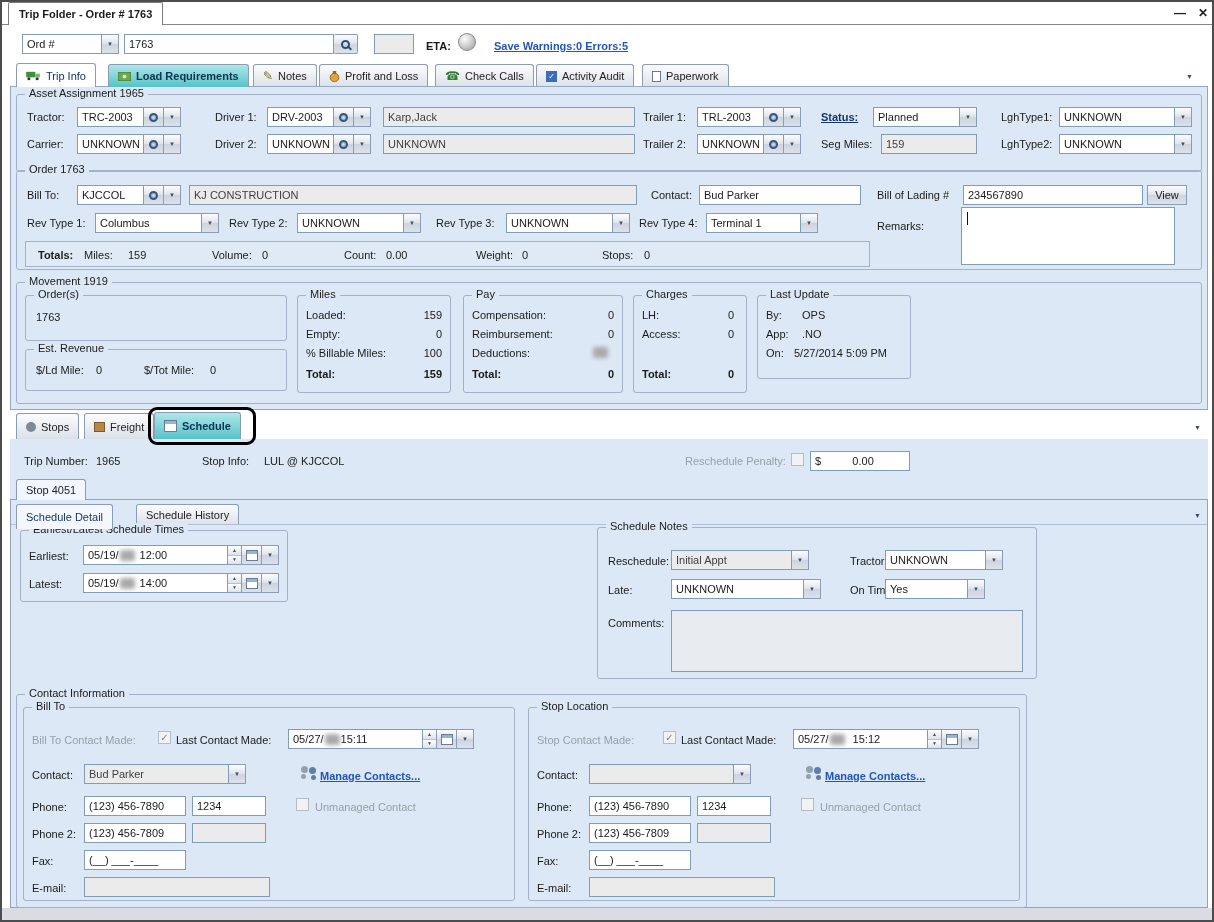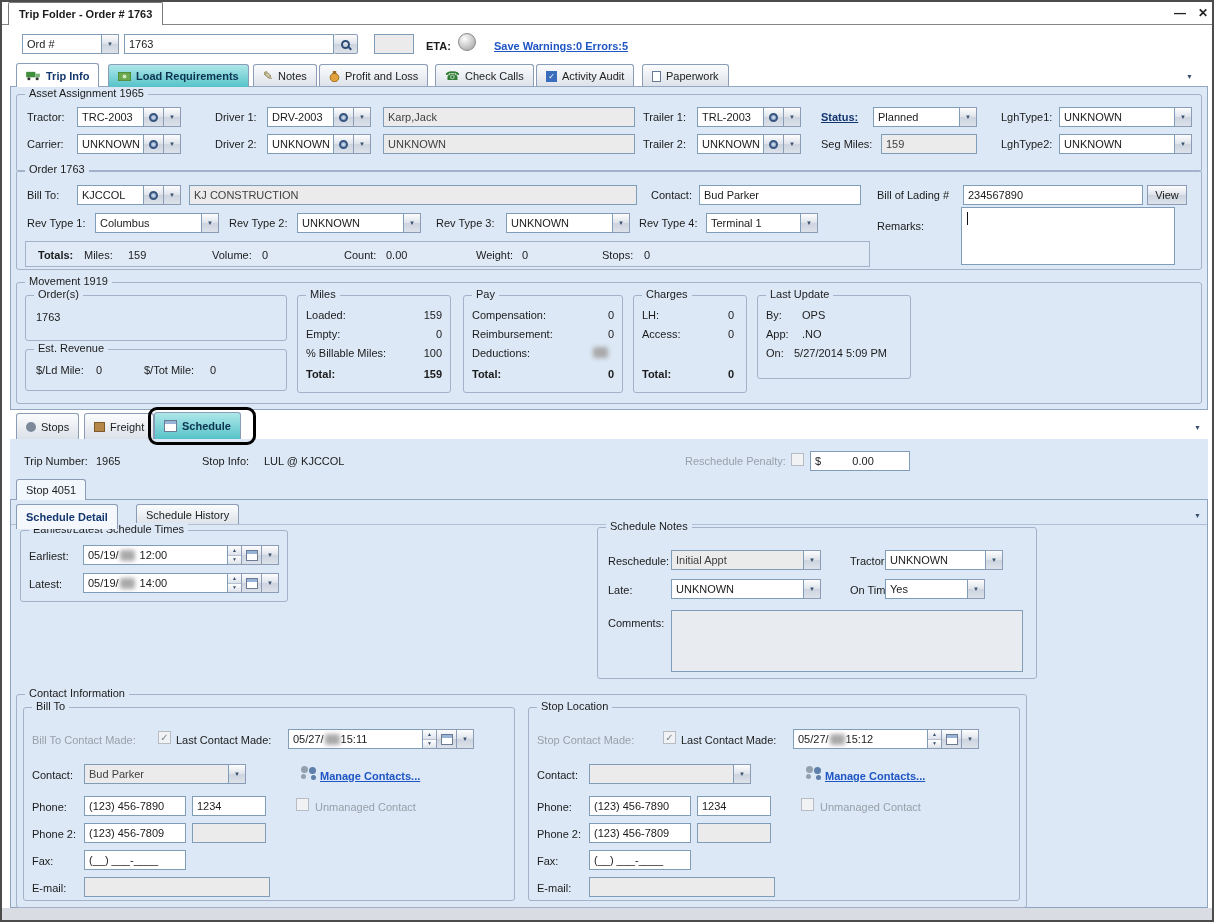--- a/index.html
+++ b/index.html
@@ -28,21 +28,21 @@
 .mag::after{content:"";position:absolute;width:5px;height:2px;background:#2c4c78;right:-4px;bottom:-2px;transform:rotate(45deg)}
 .chk{position:absolute;width:13px;height:13px;background:#fff;border:1px solid #9099a6;display:flex;align-items:center;justify-content:center;font-size:10px;color:#7e858e}
 .chk.dis{background:#f1f2f4;border-color:#b7bcc4}
 .gb{position:absolute;border:1px solid #a3b2c9;border-radius:3px}
 .gb>.leg{position:absolute;top:-8px;left:8px;background:#dce8f5;padding:0 4px;white-space:nowrap}
 .panel{position:absolute;background:#dce8f5}
 .subpanel{position:absolute;border:1px solid #a3b2c9;background:#e0eaf7}
 .area{position:absolute;background:#fff;border:1px solid #7f9db9}
 .area.dis{background:#e8ebef}
 .tab{position:absolute;display:flex;align-items:center;gap:5px;padding:0 9px;border:1px solid #8b9cb6;border-bottom:none;border-radius:3px 3px 0 0;background:linear-gradient(#fbfcfd,#dce1e9);white-space:nowrap;color:#222}
-.tab.active{background:#fff;font-weight:bold;color:#14366e;z-index:3}
+.tab.active{background:#fff;font-weight:normal;color:#14366e;z-index:3}
 .tab.teal{background:linear-gradient(#aee7e9 0%,#56c3c9 100%);font-weight:bold;color:#0d3350;z-index:3}
 .tab.lite{background:#f2f7fd;z-index:3}
 .blur{display:inline-block;width:15px;height:11px;background:#a9a9a9;border-radius:2px;filter:blur(2px);margin:0 1px}
 .caret{position:absolute;width:1px;height:13px;background:#111}
 .sphere{position:absolute;width:18px;height:18px;border-radius:50%;border:1px solid #8a8a8a;background:radial-gradient(circle at 35% 30%,#fdfdfd,#9c9c9c)}
 .ppl{position:absolute;width:18px;height:13px}
 .ppl::before{content:"";position:absolute;left:1px;top:0;width:7px;height:7px;border-radius:50%;background:#93a0ae;box-shadow:-1px 7px 0 -1px #93a0ae}
 .ppl::after{content:"";position:absolute;left:9px;top:1px;width:7px;height:7px;border-radius:50%;background:#5d7fa9;box-shadow:1px 7px 0 -1px #5d7fa9}
 .anno{position:absolute;border:3px solid #000;border-radius:9px;z-index:9;pointer-events:none}
 .wbtn{position:absolute;font-size:12px;font-weight:bold;color:#222;cursor:pointer}
@@ -383,21 +383,21 @@
       <span class="bic">
           <span class="cal"></span>
         </span>
       <span class="bar">▼</span>
     </div>
   </div>
 
   <div class="gb" style="left:595px;top:525px;width:440px;height:152px">
     <span class="leg">Schedule Notes</span>
     <span class="lbl" style="left:10px;top:26px">Reschedule:</span>
-    <div class="cmb" style="left:73px;top:22px;width:150px">
+    <div class="cmb" style="left:73px;top:22px;width:138px">
       <span class="t dis">Initial Appt</span>
       <span class="bar">▼</span>
     </div>
     <span class="lbl" style="left:252px;top:26px">Tractor:</span>
     <div class="cmb" style="left:287px;top:22px;width:118px">
       <span class="t">UNKNOWN</span>
       <span class="bar">▼</span>
     </div>
     <span class="lbl" style="left:10px;top:55px">Late:</span>
     <div class="cmb" style="left:73px;top:51px;width:150px">
@@ -463,21 +463,21 @@
       <span class="leg">Stop Location</span>
       <span class="lbl gray" style="left:8px;top:25px">Stop Contact Made:</span>
       <span class="chk dis" style="left:134px;top:23px">
           <span>✓</span>
         </span>
       <span class="lbl" style="left:152px;top:25px">Last Contact Made:</span>
       <div class="dtc" style="left:264px;top:21px;width:186px">
         <span class="t">
             <span>05/27/</span>
             <span class="blur"></span>
-            <span style="margin-left:0">15:12</span>
+            <span style="margin-left:7px">15:12</span>
           </span>
         <span class="spin">
             <span>▲</span>
             <span>▼</span>
           </span>
         <span class="bic">
             <span class="cal"></span>
           </span>
         <span class="bar">▼</span>
       </div>

